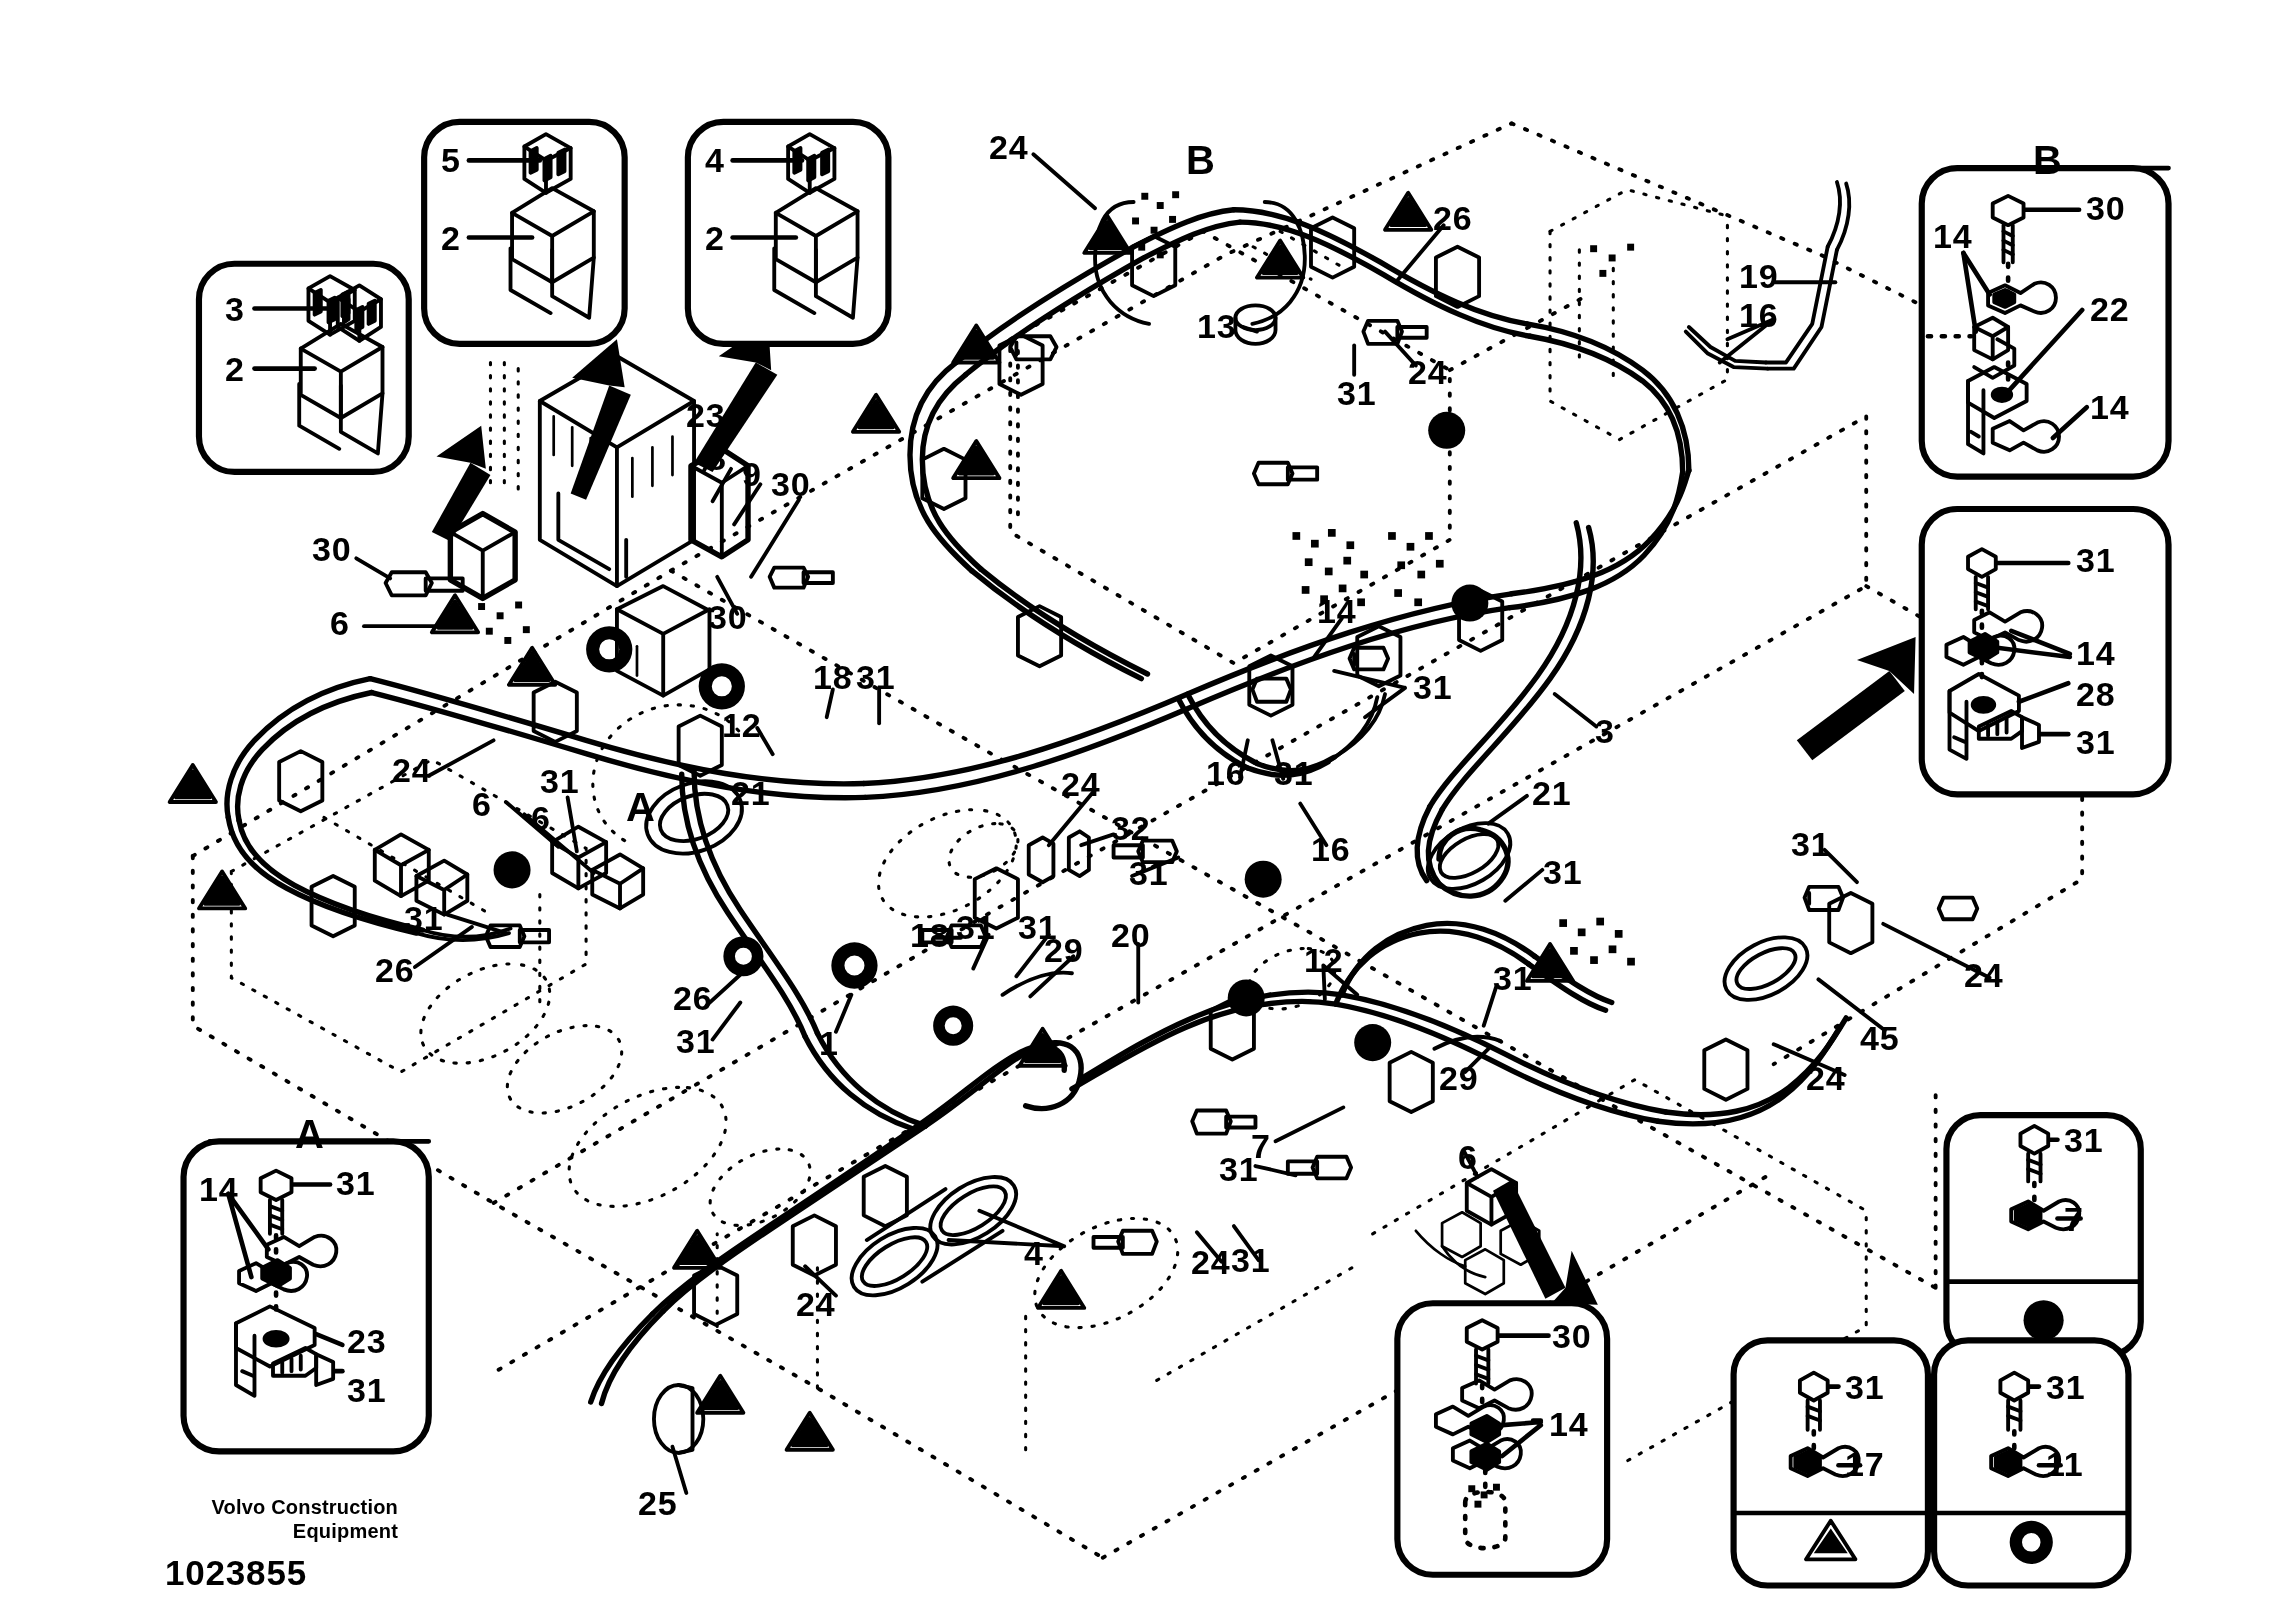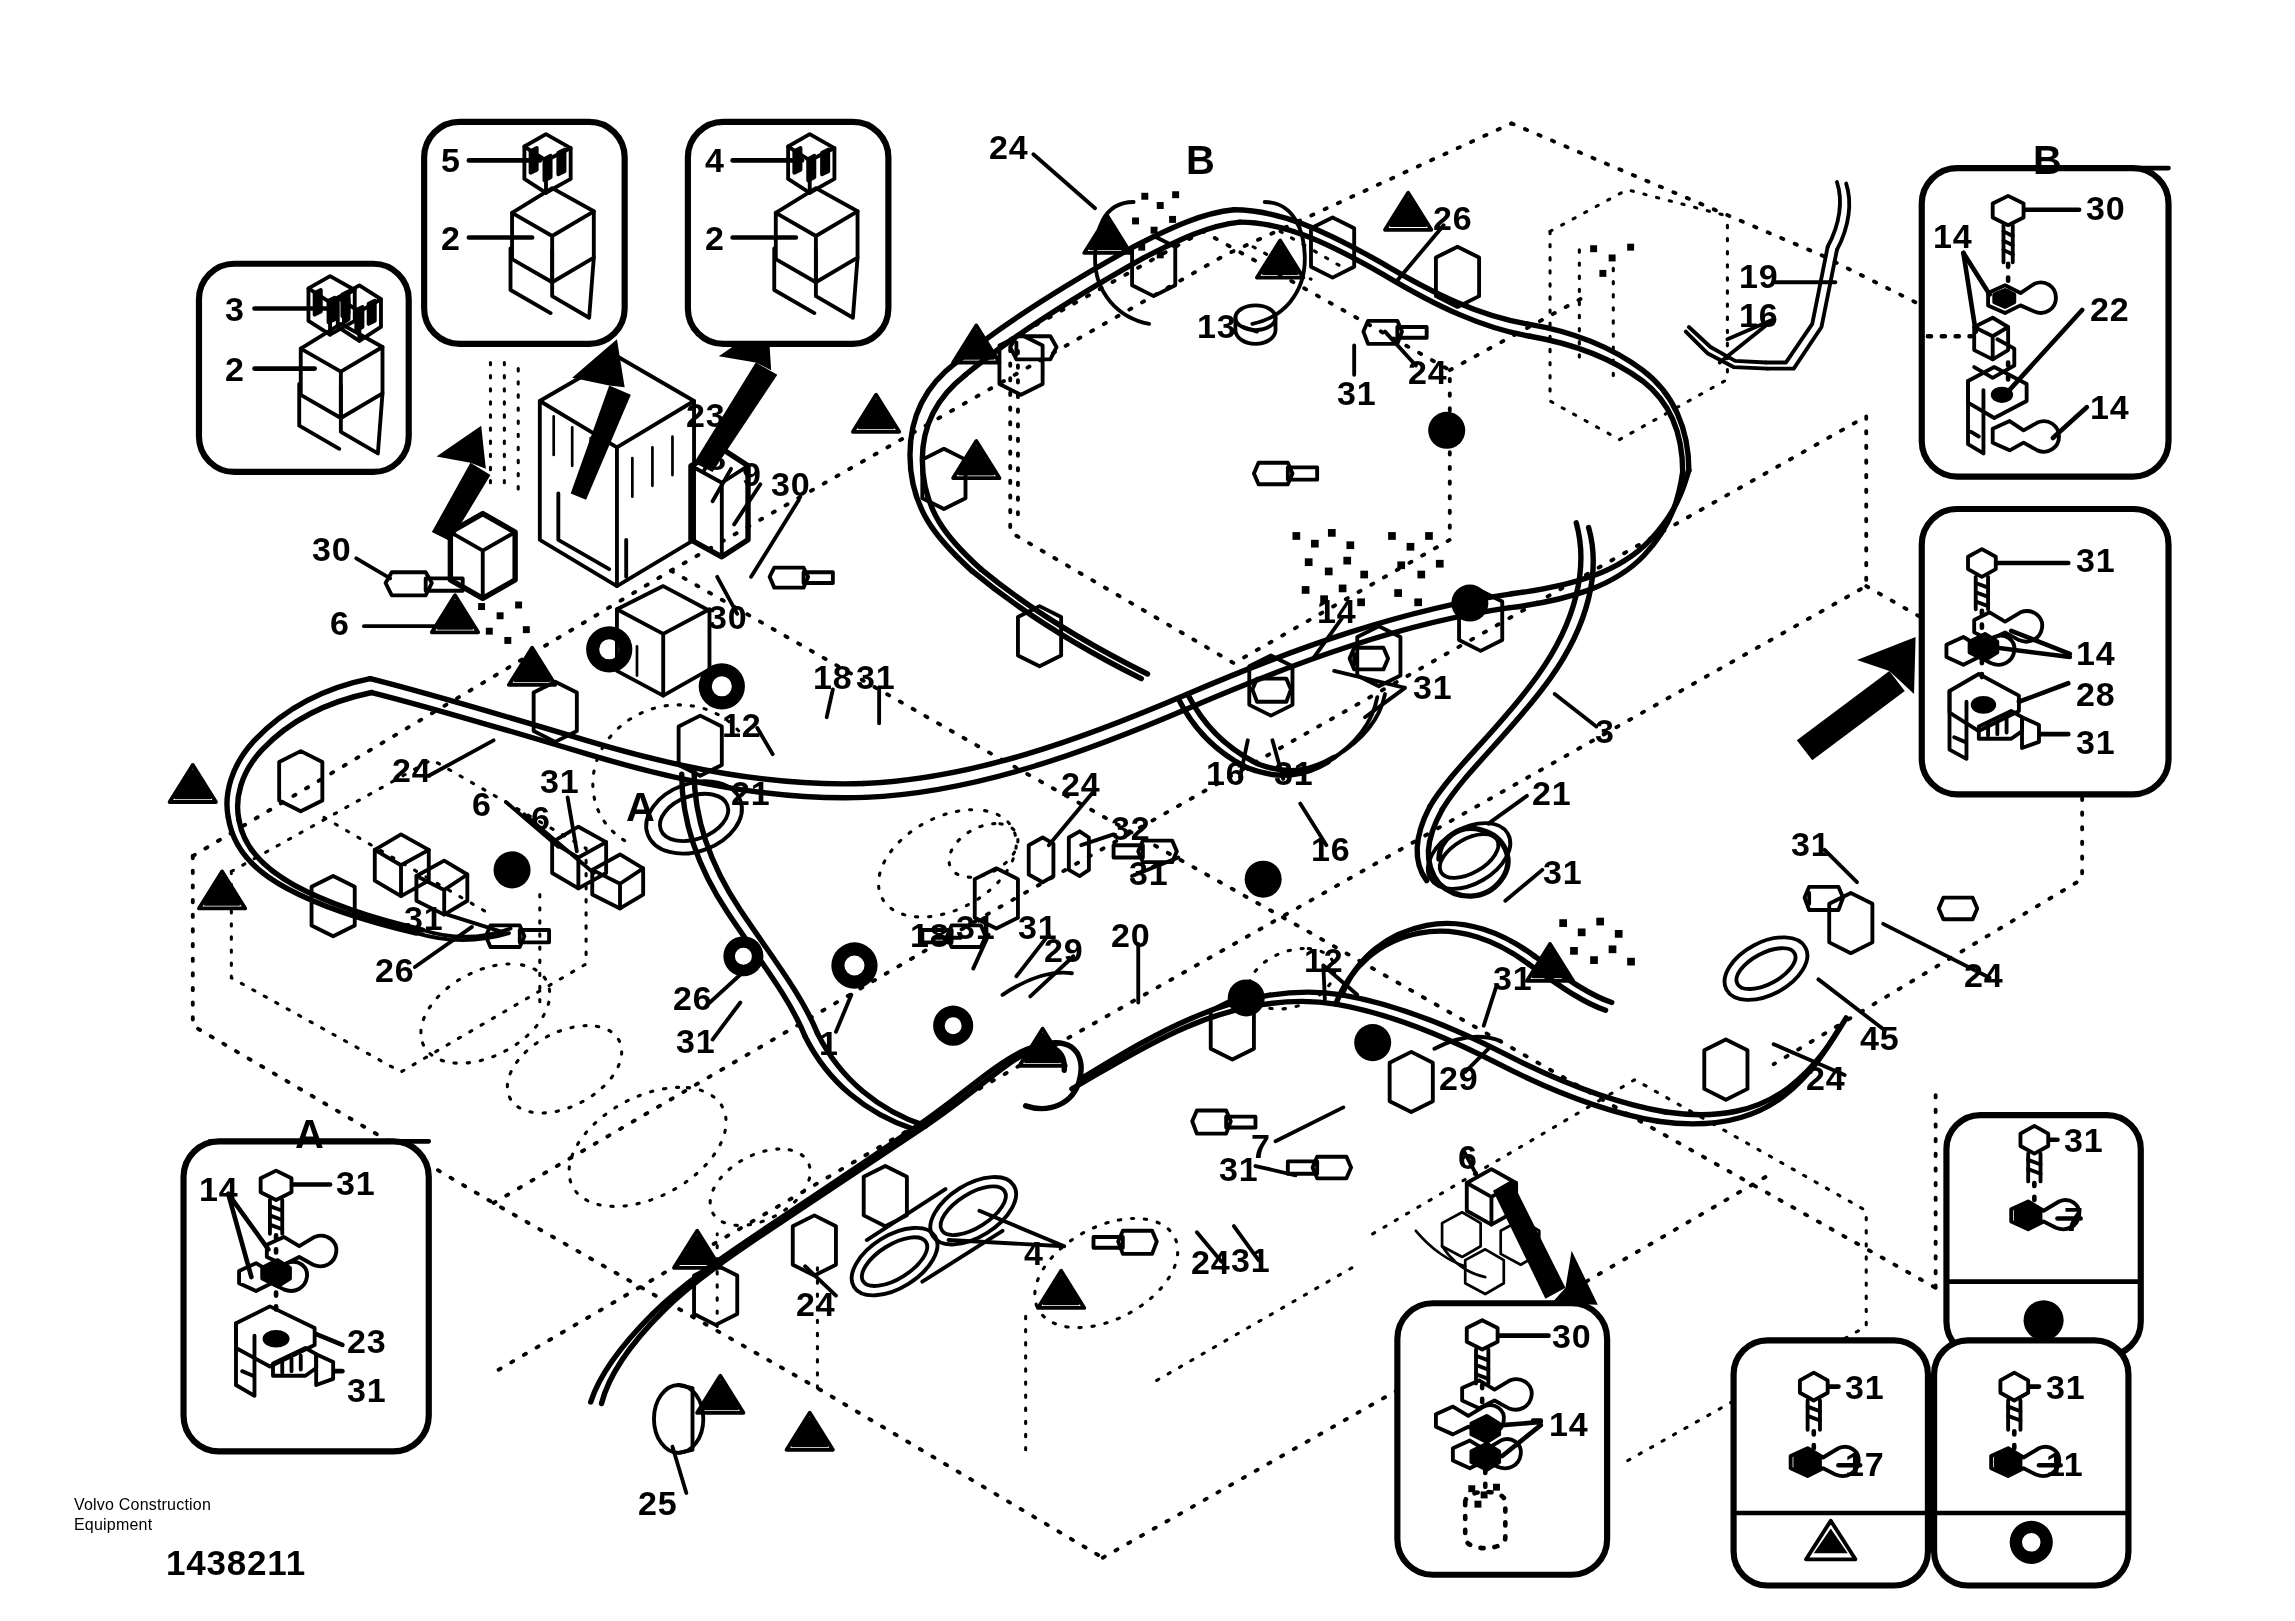--- a/index.html
+++ b/index.html
@@ -9,21 +9,21 @@
   svg.layer{position:absolute;left:0;top:0;width:2295px;height:1621px;}
 
   
   .lbl{position:absolute;font-family:"Liberation Sans",sans-serif;
        font-weight:700;font-size:34px;line-height:1;color:#000;
        white-space:nowrap;letter-spacing:0.8px;}
   .lbl.sec{font-size:40px;font-weight:700;}
 
   
   .footer{position:absolute;left:74px;top:1495px;width:324px;}
-  .footer .brand{font-size:16px;font-weight:400;text-align:left;
+  .footer .brand{font-size:20px;font-weight:700;text-align:right;
                  line-height:1.22;letter-spacing:0.2px;}
   .footer .pn{font-size:35px;font-weight:700;text-align:center;
               margin-top:9.3px;letter-spacing:0.8px;}
 </style>
 </head>
 <body>
 
 <div id="stage">
 
   <svg class="layer" viewBox="0 0 2976 2102" xmlns="http://www.w3.org/2000/svg">
@@ -913,17 +913,17 @@
     <div class="lbl" style="left:638px;top:1486px">25</div>
     <div class="lbl" style="left:1791px;top:827px">31</div>
     <div class="lbl" style="left:1860px;top:1021px">45</div>
     <div class="lbl" style="left:1806px;top:1061px">24</div>
     <div class="lbl" style="left:1964px;top:958px">24</div>
   </div>
 
   <div class="footer">
     <div class="brand">Volvo Construction</div>
     <div class="brand">Equipment</div>
-    <div class="pn">1438211</div>
+    <div class="pn">1023855</div>
   </div>
 
 </div>
 
 
 </body></html>

